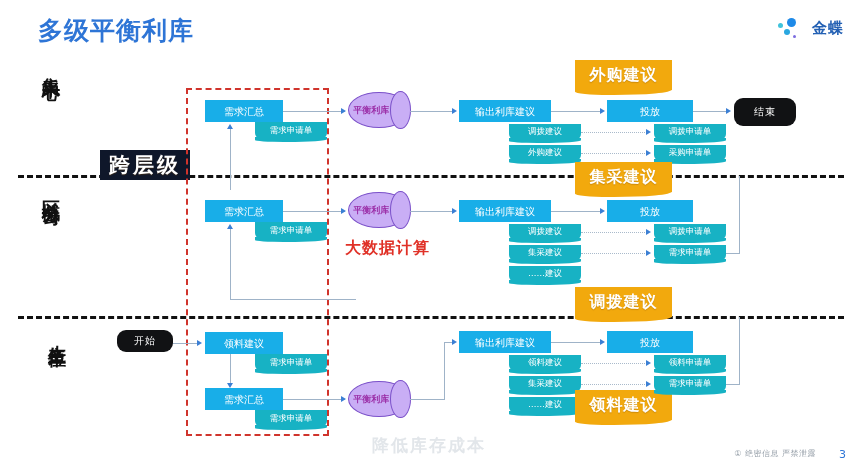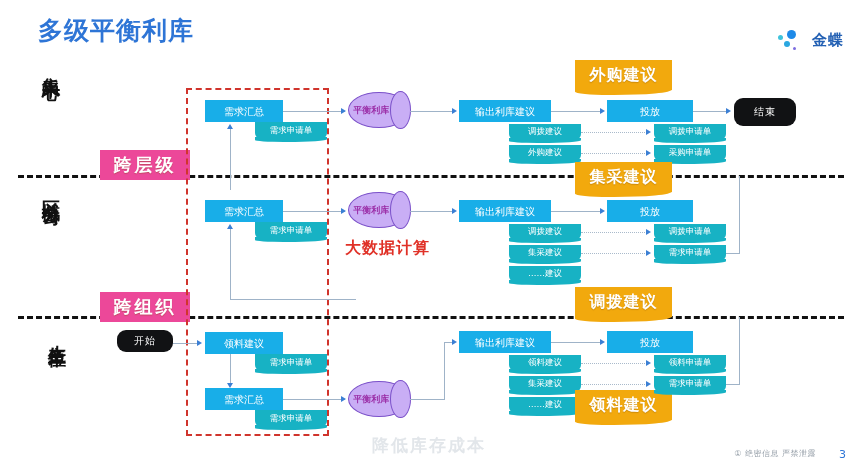--- a/index.html
+++ b/index.html
@@ -10,21 +10,21 @@
     overflow: hidden;
   }
   #slide { position: relative; width: 862px; height: 468px; background:#fff; }
 
   
   .slide-title {
     position: absolute; left: 38px; top: 14px;
     font-size: 25px; font-weight: bold; color: #2E75D6;
     letter-spacing: 1px; white-space: nowrap;
   }
-  .brand { position:absolute; right:18px; top:28px; display:flex; align-items:center; gap:7px; }
+  .brand { position:absolute; right:18px; top:16px; display:flex; align-items:center; gap:7px; }
   .brand-mark { position: relative; width: 30px; height: 24px; }
   .brand-mark i { position:absolute; border-radius:50%; display:block; }
   .bm1 { width:9px;  height:9px;  background:#1E8AE8; left:12px; top:2px; }
   .bm2 { width:5px;  height:5px;  background:#3FC3DC; left:3px;  top:7px; }
   .bm3 { width:6px;  height:6px;  background:#2AA7E0; left:9px;  top:13px; }
   .bm4 { width:3px;  height:3px;  background:#7C6CE0; left:18px; top:19px; }
   .brand-name { font-size:15px; font-weight:bold; color:#2461B4; letter-spacing:1px; }
 
   
   .lane-sep {
@@ -36,22 +36,22 @@
   .lane-title {
     position: absolute;
     writing-mode: vertical-rl;
     text-orientation: upright;
     font-size: 18px; font-weight: bold; color: #111;
     letter-spacing: 2px; line-height: 1;
   }
 
   
   .chip-cross {
-    position: absolute; background: #ec4899; color: #FFFFFF;
-    font-size: 18px; font-weight: bold; letter-spacing: 3px;
+    position: absolute; background: #0f172a; color: #FFFFFF;
+    font-size: 21px; font-weight: bold; letter-spacing: 3px;
     display: flex; align-items: center; justify-content: center;
     text-shadow: 0 1px 1px rgba(120,70,0,.35);
   }
 
   
   .red-frame {
     position: absolute; border: 2px dashed #D0342C; background: transparent;
   }
   .red-label {
     position: absolute; color: #E03127; font-size: 14px; font-weight: bold;
@@ -143,21 +143,20 @@
   </div>
 
   <div class="lane-sep" style="top:175px;"></div>
   <div class="lane-sep" style="top:316px;"></div>
 
   <div class="lane-title" style="left:42px; top:62px;">集采中心</div>
   <div class="lane-title" style="left:42px; top:186px;">区域分公司</div>
   <div class="lane-title" style="left:48px; top:330px;">生产单位</div>
 
   <div class="chip-cross" style="left:100px; top:150px; width:90px; height:30px;">跨层级</div>
-  <div class="chip-cross" style="left:100px; top:292px; width:90px; height:30px;">跨组织</div>
 
   <div class="red-frame" style="left:186px; top:88px; width:143px; height:348px;"></div>
   <div class="red-label" style="left:345px; top:238px; font-size:16px;">大数据计算</div>
 
   <div class="bx bx-main" style="left:205px; top:100px; width:78px; height:22px;">需求汇总</div>
   <div class="bx bx-sub" style="left:255px; top:122px; width:72px; height:17px;">需求申请单</div>
 
   <div class="cyl" style="left:348px; top:92px; width:62px; height:36px;">
     <span class="body"></span>
       <span class="lip"></span>

